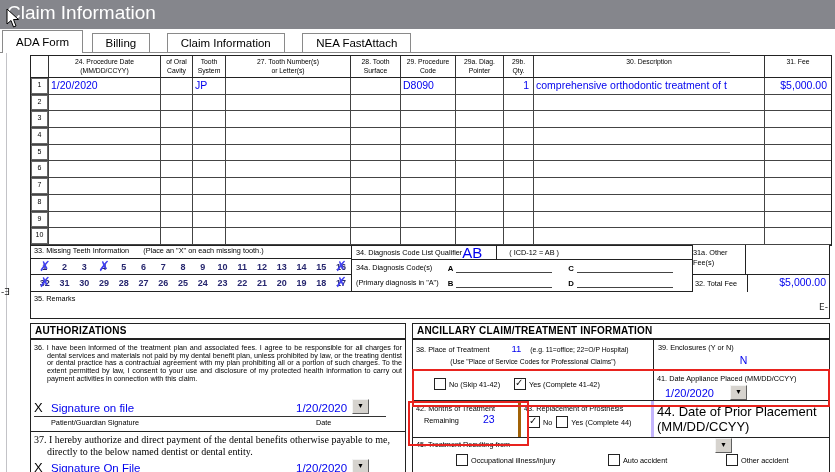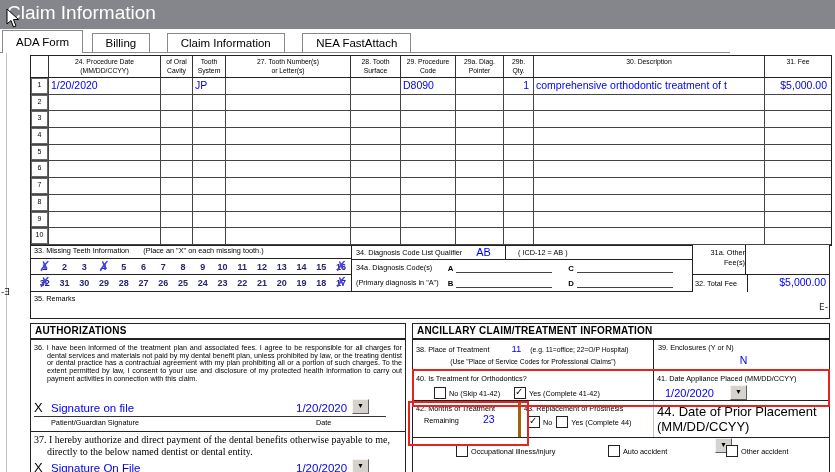--- a/index.html
+++ b/index.html
@@ -50,30 +50,30 @@
   .trow{display:flex;height:16px;align-items:center;border-top:1px solid #222;padding-left:4px;box-sizing:border-box;}
   .tooth{width:20px;position:relative;text-align:center;font-size:9px;font-weight:bold;color:#26266e;}
   .tooth .xm{position:absolute;left:0;right:0;top:-4px;font-size:14px;font-weight:normal;color:#4040f0;}
 
   
   .diag{position:absolute;left:352px;top:192px;width:478px;height:47px;box-sizing:border-box;
         border-right:1px solid #222;border-bottom:1px solid #222;}
   .drow{height:15px;font-size:7.3px;display:flex;align-items:center;padding-left:4px;
         padding-right:140px;box-sizing:border-box;}
   .drow.b{border-bottom:1px solid #222;}
-  .q34val{color:#0000ee;font-size:11px;margin-left:14px;}
+  .q34val{color:#0000ee;font-size:15px;margin-left:0;}
   .q34note{border-left:1px solid #222;align-self:stretch;display:flex;align-items:center;
            margin-left:14px;padding-left:12px;flex:1;}
   .dlabel{width:112px;}
   .slot{display:flex;align-items:flex-end;margin-right:16px;font-size:7.8px;font-weight:bold;}
   .dline{width:96px;border-bottom:1px solid #444;height:9px;margin-left:3px;}
   .feebox{position:absolute;right:0;top:0;width:137px;height:47px;border-left:1px solid #222;
           background:#fff;box-sizing:border-box;}
   .fee-top{height:30px;display:flex;border-bottom:1px solid #222;box-sizing:border-box;}
-  .fee-top-label{width:52px;font-size:7.3px;text-align:right;padding-top:3px;white-space:pre-line;line-height:1.35;}
+  .fee-top-label{width:52px;font-size:7.3px;text-align:left;padding-top:3px;white-space:pre-line;line-height:1.35;}
   .fee-top-val{flex:1;border-left:1px solid #222;}
   .fee-bot{height:17px;display:flex;}
   .fee-bot-label{width:52px;font-size:7.3px;padding:4px 0 0 2px;white-space:nowrap;}
   .fee-bot-val{flex:1;border-left:1px solid #222;font-size:10.5px;color:#0000ee;text-align:right;padding:1px 3px 0 0;}
 
   
   .remarks{position:absolute;left:30px;top:239px;width:800px;height:27px;border:1px solid #222;
            border-top:none;box-sizing:border-box;font-size:7.3px;padding:2px 0 0 3px;}
 
   
@@ -110,21 +110,21 @@
   .r2-left{width:241px;border-right:1px solid #222;box-sizing:border-box;font-size:7.3px;padding:3px 0 0 3px;}
   .cbline{display:flex;align-items:center;margin-top:4px;padding-left:18px;}
   .cbline .gap{width:14px;}
   .r2-right{flex:1;font-size:7.3px;padding:3px 0 0 3px;box-sizing:border-box;}
   .dateline{display:flex;align-items:center;margin-top:2px;padding-left:8px;}
   .dateval{color:#0000ee;font-size:11px;margin-right:16px;}
   .anc-r3{height:37px;display:flex;border-bottom:1px solid #222;box-sizing:border-box;}
   .c42{width:108px;border-right:3px solid #a16207;box-sizing:border-box;font-size:7.3px;padding:3px 0 0 3px;}
   .c42 .v{display:flex;align-items:baseline;padding-left:8px;}
   .q42val{color:#0000ee;font-size:10.5px;margin-left:24px;}
-  .c43{width:133px;border-right:1px solid #c4b5fd;box-sizing:border-box;font-size:7.3px;padding:3px 0 0 3px;}
+  .c43{width:133px;border-right:3px solid #c4b5fd;box-sizing:border-box;font-size:7.3px;padding:3px 0 0 3px;}
   .c43 .cbline{padding-left:4px;margin-top:3px;}
   .c43 .gap{width:4px;}
   .c44{flex:1;font-size:13px;padding:3px 0 0 3px;box-sizing:border-box;}
   .c44 .dropbtn{margin:4px 0 0 58px;}
   .anc-r4{font-size:7.3px;padding:2px 0 0 3px;}
   .optline{display:flex;align-items:center;margin-top:5px;padding-left:40px;}
   .opt{display:flex;align-items:center;}
   .opt1{width:152px;}.opt2{width:118px;}
 
   .red1{position:absolute;left:-1px;right:-1px;top:45px;height:34px;border:2px solid #e8231e;
@@ -419,21 +419,20 @@
         <div class="q38note">(Use "Place of Service Codes for Professional Claims")</div>
       </div>
       <div class="r1-right">
         <div>39. Enclosures (Y or N)</div>
         <div class="q39val">N</div>
       </div>
     </div>
 
     <div class="anc-r2">
       <div class="r2-left">
-        <div>40. Is Treatment for Orthodontics?</div>
         <div class="cbline">
           <span class="cb">
               <i></i>
             </span>
           <span>No  (Skip 41-42)</span>
           <span class="gap"></span>
           <span class="cb">
               <i>✓</i>
             </span>
           <span>Yes (Complete 41-42)</span>
@@ -470,20 +469,21 @@
           <span>Yes (Complete 44)</span>
         </div>
       </div>
       <div class="c44">
         <div>44. Date of Prior Placement (MM/DD/CCYY)</div>
         <span class="dropbtn"></span>
       </div>
     </div>
 
     <div class="anc-r4">
+      <div>45. Treatment Resulting from</div>
       <div class="optline">
         <span class="opt opt1">
           <span class="cb">
               <i></i>
             </span>
           <span>Occupational illness/injury</span>
         </span>
         <span class="opt opt2">
           <span class="cb">
               <i></i>

